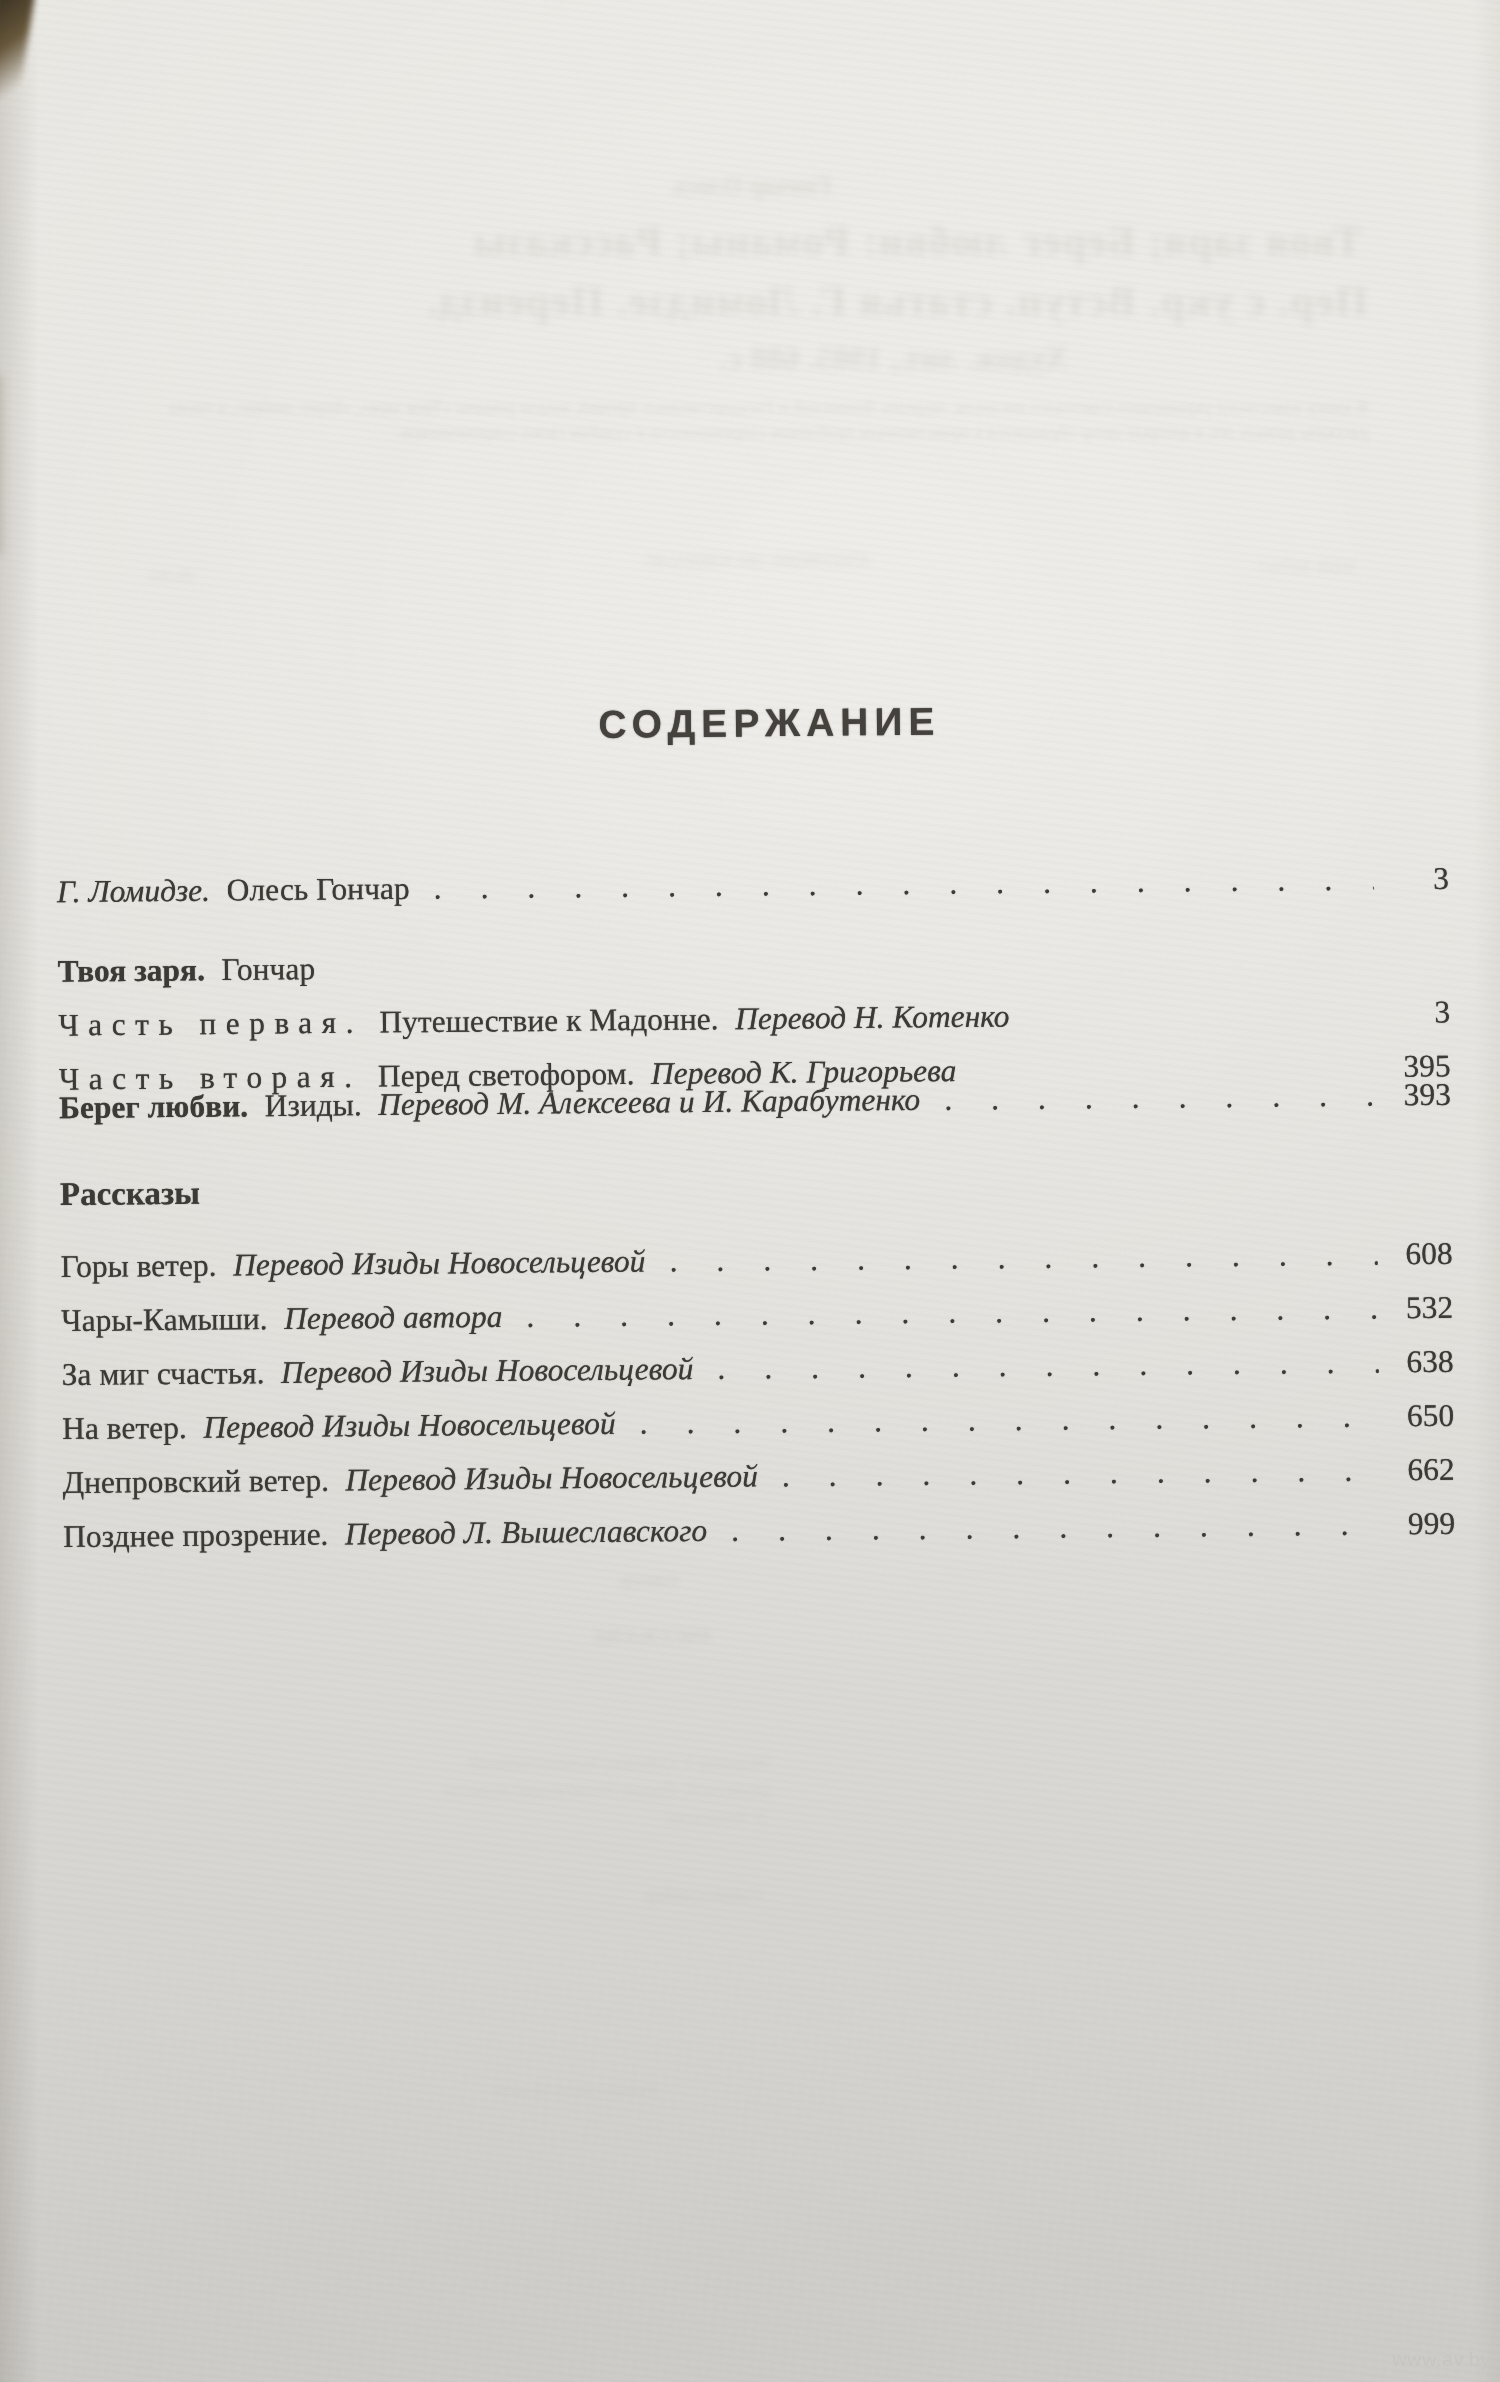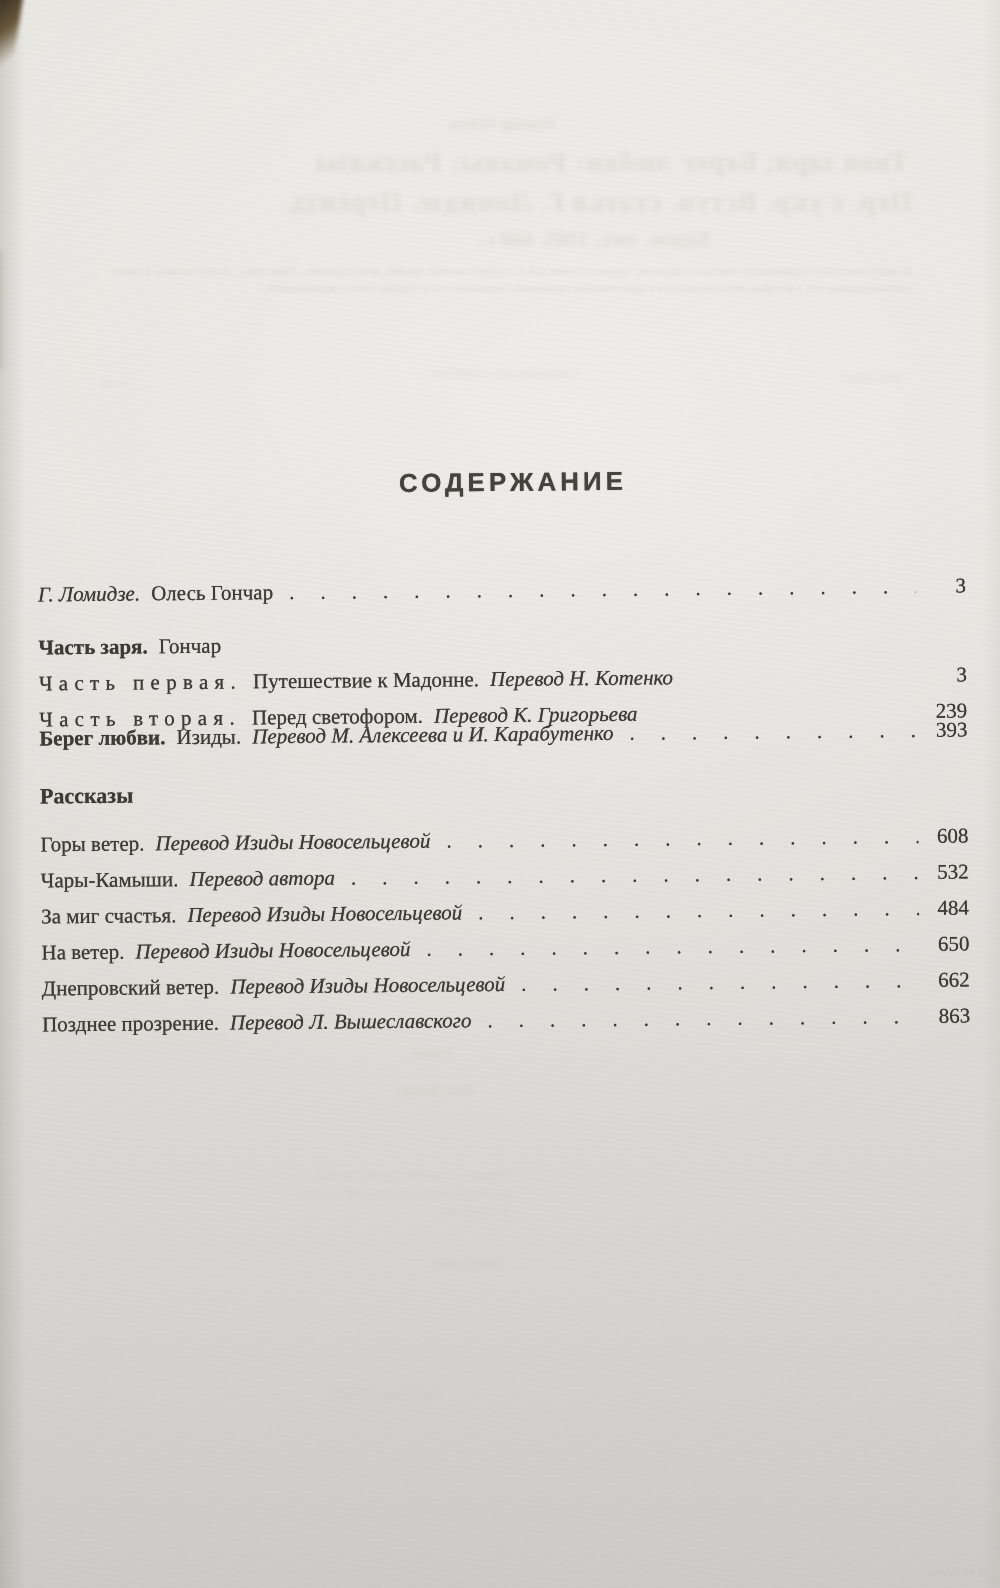--- a/index.html
+++ b/index.html
@@ -116,38 +116,38 @@
 <div class="content">
   <div class="toc-heading">СОДЕРЖАНИЕ</div>
   <div class="toc">
       <div class="toc-row">
         <span class="part italic">Г. Ломидзе.</span>
         <span class="part plain">Олесь Гончар</span>
         <span class="leader">........................................</span>
         <span class="pagenum">3</span>
       </div>
       <div class="toc-row">
-        <span class="part bold">Часть заря.</span>
+        <span class="part bold">Твоя заря.</span>
         <span class="part plain">Гончар</span>
         <span class="leader empty"></span>
         <span class="pagenum"></span>
       </div>
       <div class="toc-row">
         <span class="part spaced">Часть первая.</span>
         <span class="part plain">Путешествие к Мадонне.</span>
         <span class="part italic">Перевод Н. Котенко</span>
         <span class="leader empty"></span>
         <span class="pagenum">3</span>
       </div>
       <div class="toc-row">
         <span class="part spaced">Часть вторая.</span>
         <span class="part plain">Перед светофором.</span>
         <span class="part italic">Перевод К. Григорьева</span>
         <span class="leader empty"></span>
-        <span class="pagenum">239</span>
+        <span class="pagenum">395</span>
       </div>
       <div class="toc-row">
         <span class="part bold">Берег любви.</span>
         <span class="part plain">Изиды.</span>
         <span class="part italic">Перевод М. Алексеева и И. Карабутенко</span>
         <span class="leader">........................................</span>
         <span class="pagenum">393</span>
       </div>
       <div class="toc-section">Рассказы</div>
       <div class="toc-row">
@@ -159,36 +159,36 @@
       <div class="toc-row">
         <span class="part plain">Чары-Камыши.</span>
         <span class="part italic">Перевод автора</span>
         <span class="leader">........................................</span>
         <span class="pagenum">532</span>
       </div>
       <div class="toc-row">
         <span class="part plain">За миг счастья.</span>
         <span class="part italic">Перевод Изиды Новосельцевой</span>
         <span class="leader">........................................</span>
-        <span class="pagenum">484</span>
+        <span class="pagenum">638</span>
       </div>
       <div class="toc-row">
         <span class="part plain">На ветер.</span>
         <span class="part italic">Перевод Изиды Новосельцевой</span>
         <span class="leader">........................................</span>
         <span class="pagenum">650</span>
       </div>
       <div class="toc-row">
         <span class="part plain">Днепровский ветер.</span>
         <span class="part italic">Перевод Изиды Новосельцевой</span>
         <span class="leader">........................................</span>
         <span class="pagenum">662</span>
       </div>
       <div class="toc-row">
         <span class="part plain">Позднее прозрение.</span>
         <span class="part italic">Перевод Л. Вышеславского</span>
         <span class="leader">........................................</span>
-        <span class="pagenum">863</span>
+        <span class="pagenum">999</span>
       </div>
     </div>
 </div>
 
 <div class="watermark">www.av.by</div>
 
 </body></html>

